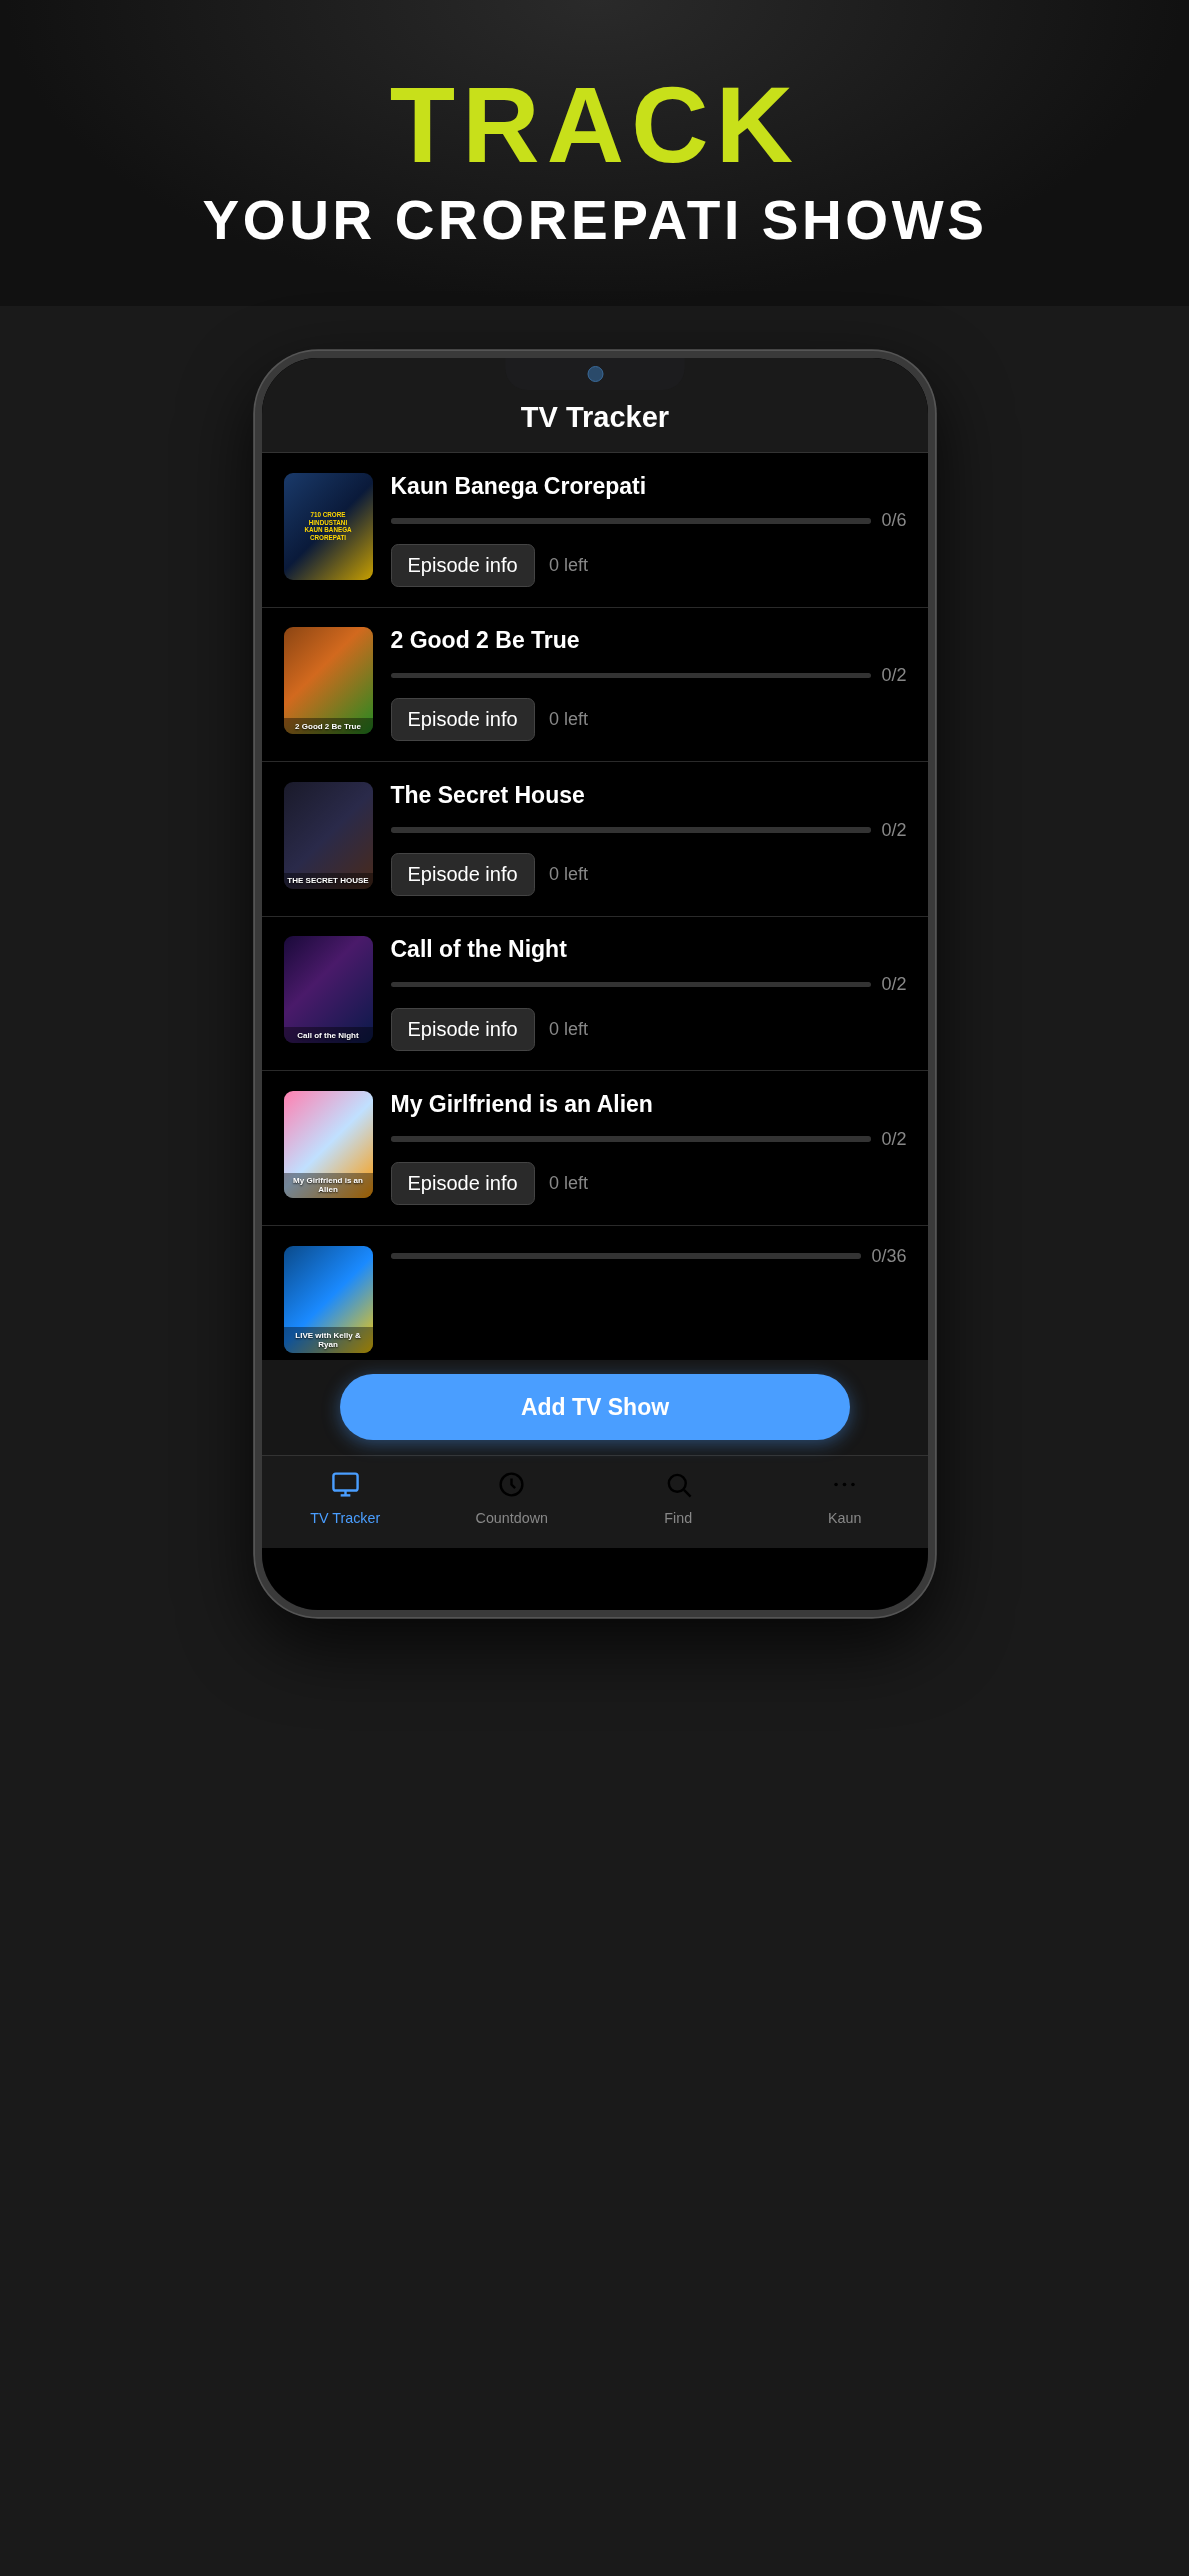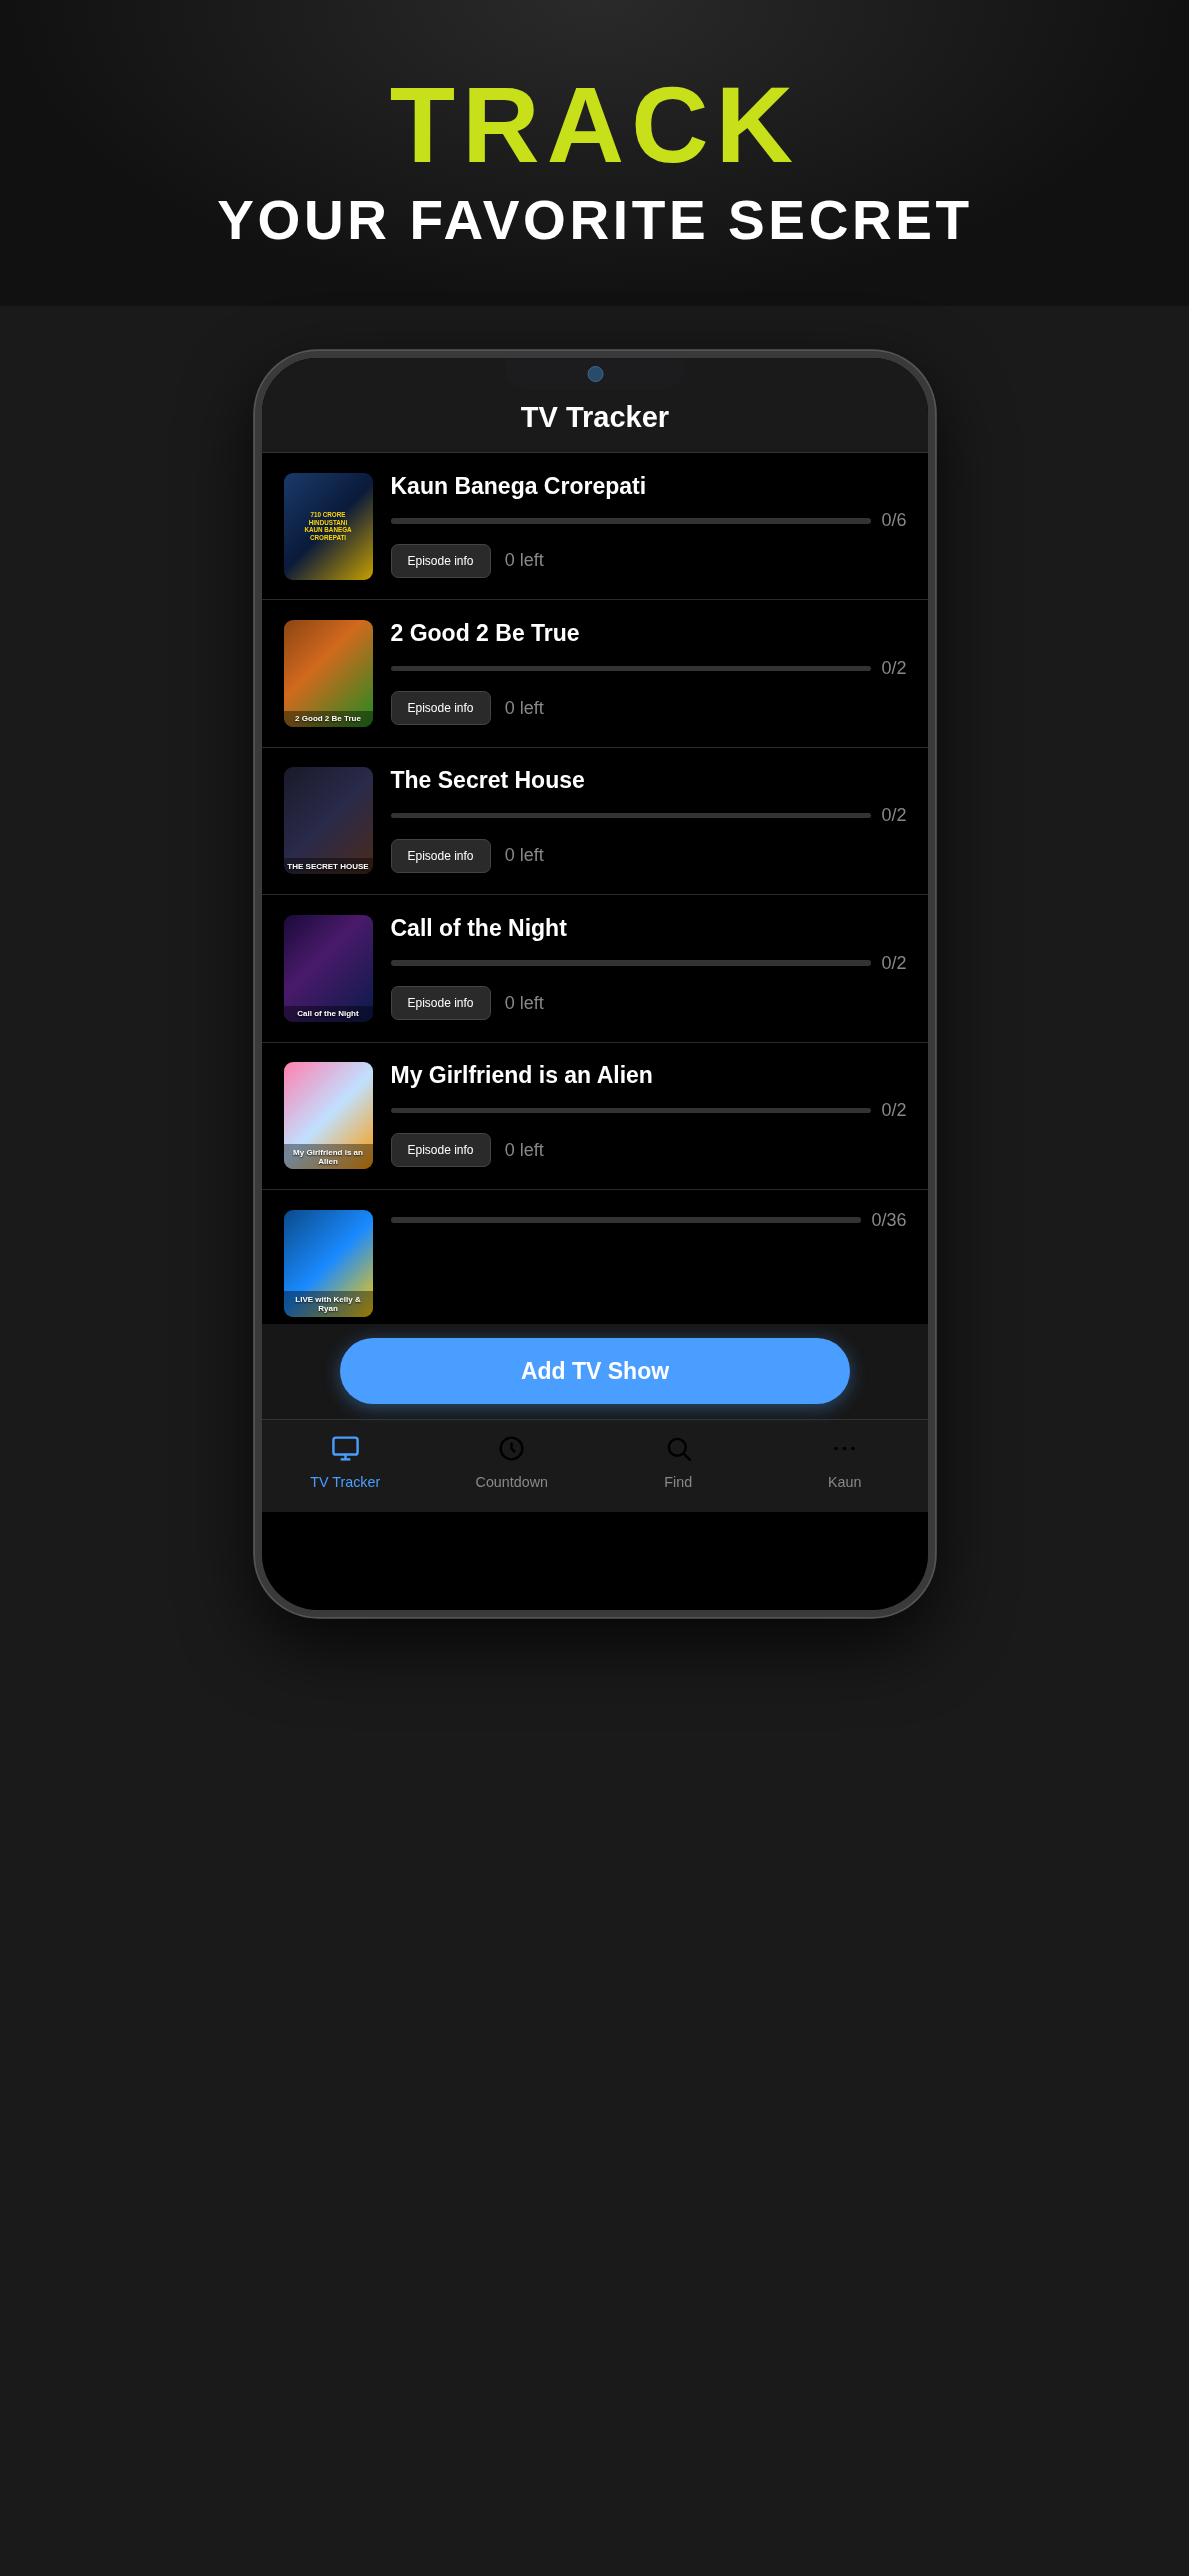--- a/index.html
+++ b/index.html
@@ -203,21 +203,21 @@
       display: flex;
       align-items: center;
       gap: 14.3px;
     }
 
     .episode-info-btn {
       background: #2a2a2a;
       border: 0.9px solid #444;
       border-radius: 7.2px;
       color: #ffffff;
-      font-size: 12px;
+      font-size: 20px;
       padding: 9px 16px;
       cursor: pointer;
     }
 
     .episodes-left {
       color: #888;
       font-size: 18px;
     }
 
     .add-show-btn-container {
@@ -305,21 +305,21 @@
       display: flex;
       align-items: flex-start;
       gap: 18px;
     }
   </style>
 </head>
 <body>
 
 <div class="hero-section">
   <div class="hero-title">TRACK</div>
-  <div class="hero-subtitle">YOUR FAVORITE SECRET</div>
+  <div class="hero-subtitle">YOUR CROREPATI SHOWS</div>
 </div>
 
 <div class="phone-wrapper">
   <div class="phone-frame">
     <div class="phone-notch">
       <div class="phone-camera"></div>
     </div>
     <div class="phone-screen">
 
       <div class="app-header">

